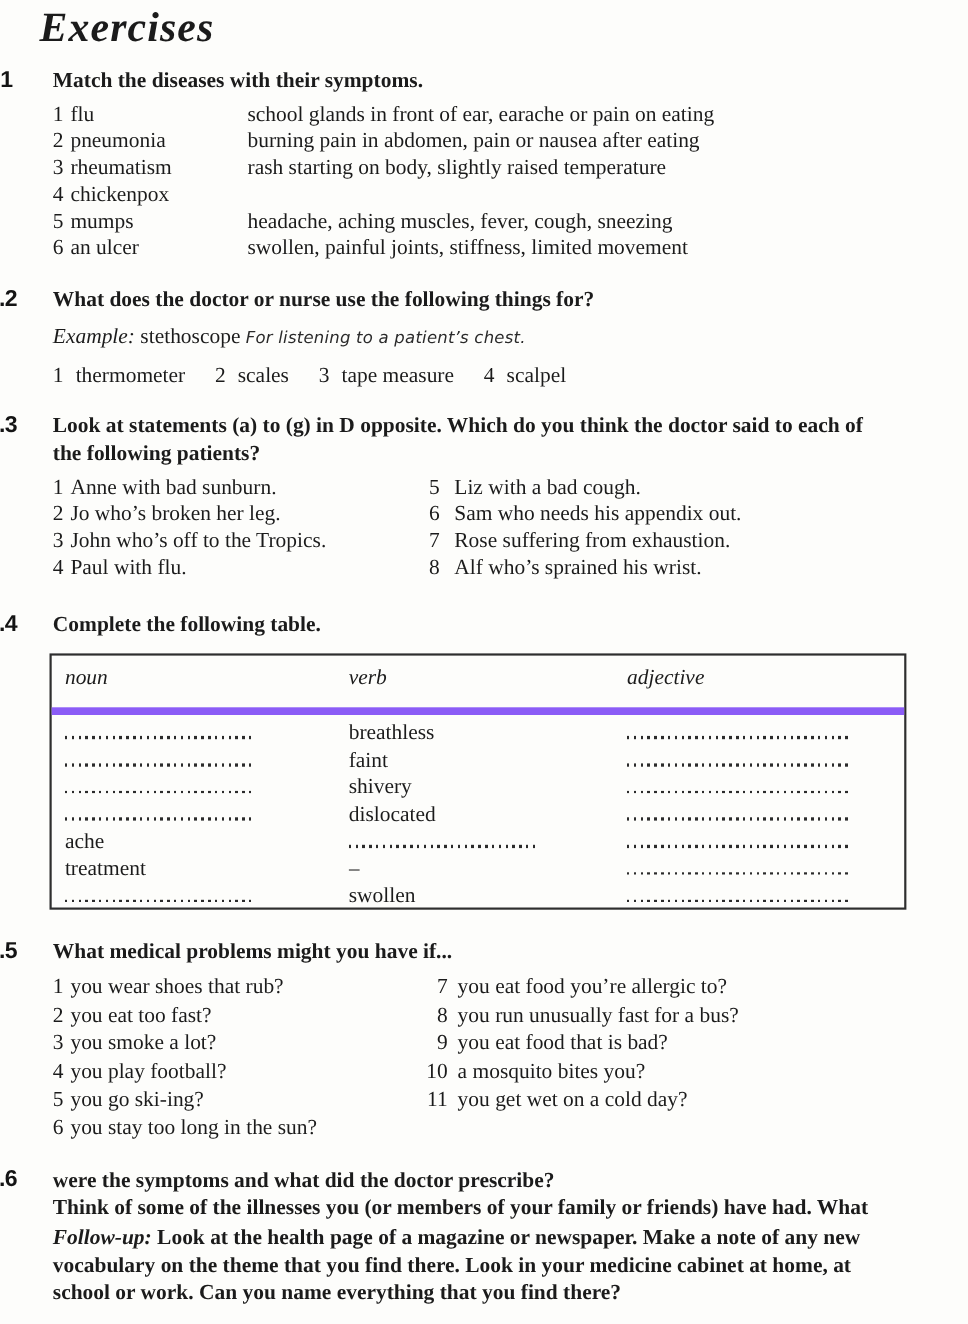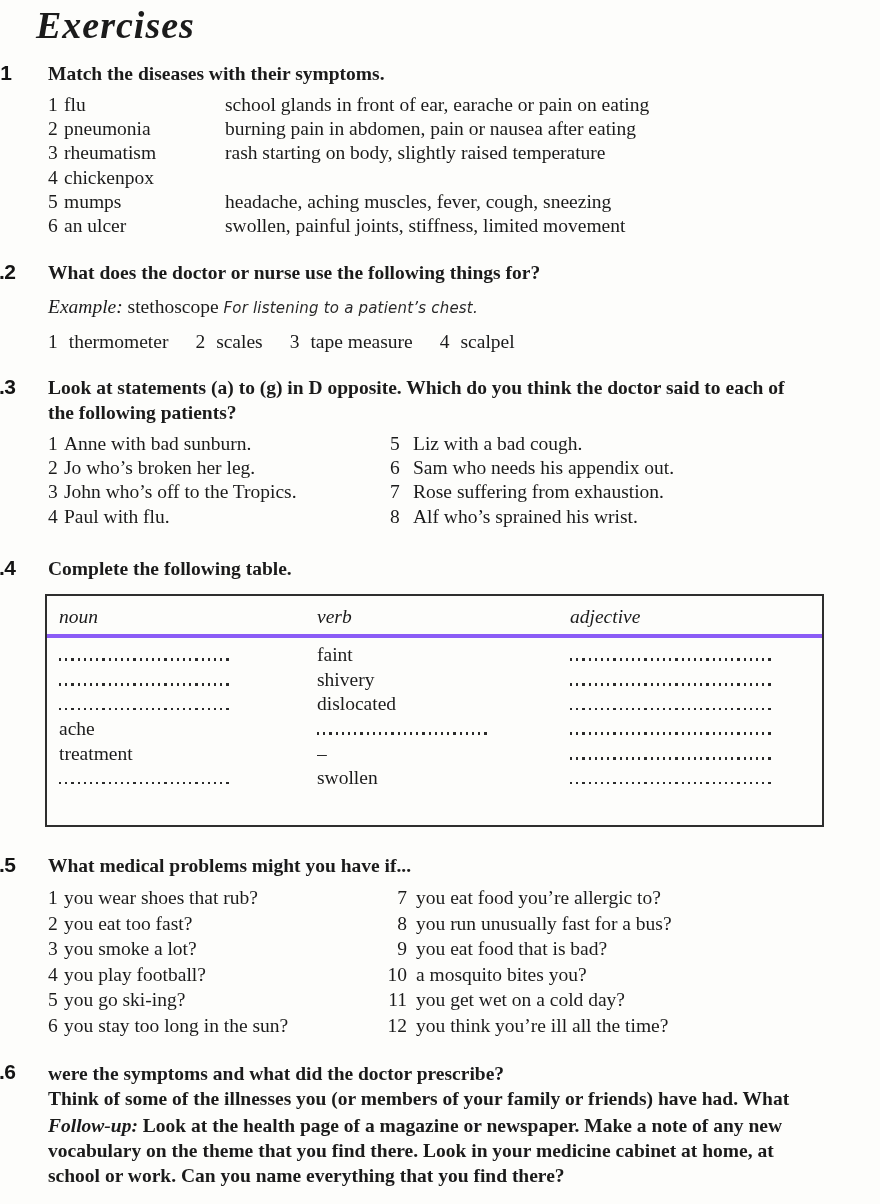--- a/index.html
+++ b/index.html
@@ -34,21 +34,21 @@
   }
   .col-right3 .num{width:14px; margin-right:9px;}
   .col-right5 .num{width:26px; text-align:right; margin-right:9px;}
   .ex5 .lrow{line-height:25.6px;}
   .vtable{
     left:45px; top:594px; width:779px; height:233px;
     border:2px solid #2e2e2e; box-sizing:border-box; background:#fdfdfb;
   }
   .thead{
     display:grid; grid-template-columns:270px 253px 1fr;
-    height:42px; border-bottom:4px solid #8b5cf6; box-sizing:border-box;
+    height:54px; border-bottom:7px solid #8b5cf6; box-sizing:border-box;
   }
   .thead .tcell{font-style:italic; padding-top:9px;}
   .tbody{padding-top:5px;}
   .trow{display:grid; grid-template-columns:270px 253px 1fr; height:24.7px; line-height:24.7px;}
   .tcell{overflow:hidden; white-space:nowrap;}
   .tcell.c0{padding-left:12px;}
   .dots{
     display:inline-block; height:2.6px; vertical-align:baseline;
     background:repeating-linear-gradient(to right,#2b2b2b 0 2.2px,transparent 2.2px 6.2px);
   }
@@ -155,20 +155,25 @@
   <div class="abs heading" style="top:557px;">Complete the following table.</div>
   <div class="abs vtable">
     <div class="thead">
       <div class="tcell c0">noun</div>
       <div class="tcell">verb</div>
       <div class="tcell">adjective</div>
     </div>
     <div class="tbody" id="table-body">
         <div class="trow">
           <div class="tcell c0"><i class="dots" style="width: 172px;"></i></div>
+          <div class="tcell">breathless</div>
+          <div class="tcell"><i class="dots" style="width: 204px;"></i></div>
+        </div>
+        <div class="trow">
+          <div class="tcell c0"><i class="dots" style="width: 172px;"></i></div>
           <div class="tcell">faint</div>
           <div class="tcell"><i class="dots" style="width: 204px;"></i></div>
         </div>
         <div class="trow">
           <div class="tcell c0"><i class="dots" style="width: 172px;"></i></div>
           <div class="tcell">shivery</div>
           <div class="tcell"><i class="dots" style="width: 204px;"></i></div>
         </div>
         <div class="trow">
           <div class="tcell c0"><i class="dots" style="width: 172px;"></i></div>
@@ -233,24 +238,20 @@
         <span class="num">9</span>
         <span>you eat food that is bad?</span>
       </div>
       <div class="lrow">
         <span class="num">10</span>
         <span>a mosquito bites you?</span>
       </div>
       <div class="lrow">
         <span class="num">11</span>
         <span>you get wet on a cold day?</span>
-      </div>
-      <div class="lrow">
-        <span class="num">12</span>
-        <span>you think you’re ill all the time?</span>
       </div>
     </div>
 
   <div class="abs ex6" style="left:48px; top:1061px;" id="ex6-heading">
       <div class="hline bold">were the symptoms and what did the doctor prescribe?</div>
       <div class="hline bold">Think of some of the illnesses you (or members of your family or friends) have had. What</div>
     </div>
   <div class="abs ex6" style="left:48px; top:1113px;" id="ex6-followup">
       <div class="hline bold"><span class="bold-italic">Follow-up:</span> <span>Look at the health page of a magazine or newspaper. Make a note of any new</span></div>
       <div class="hline bold"><span>vocabulary on the theme that you find there. Look in your medicine cabinet at home, at</span></div>

